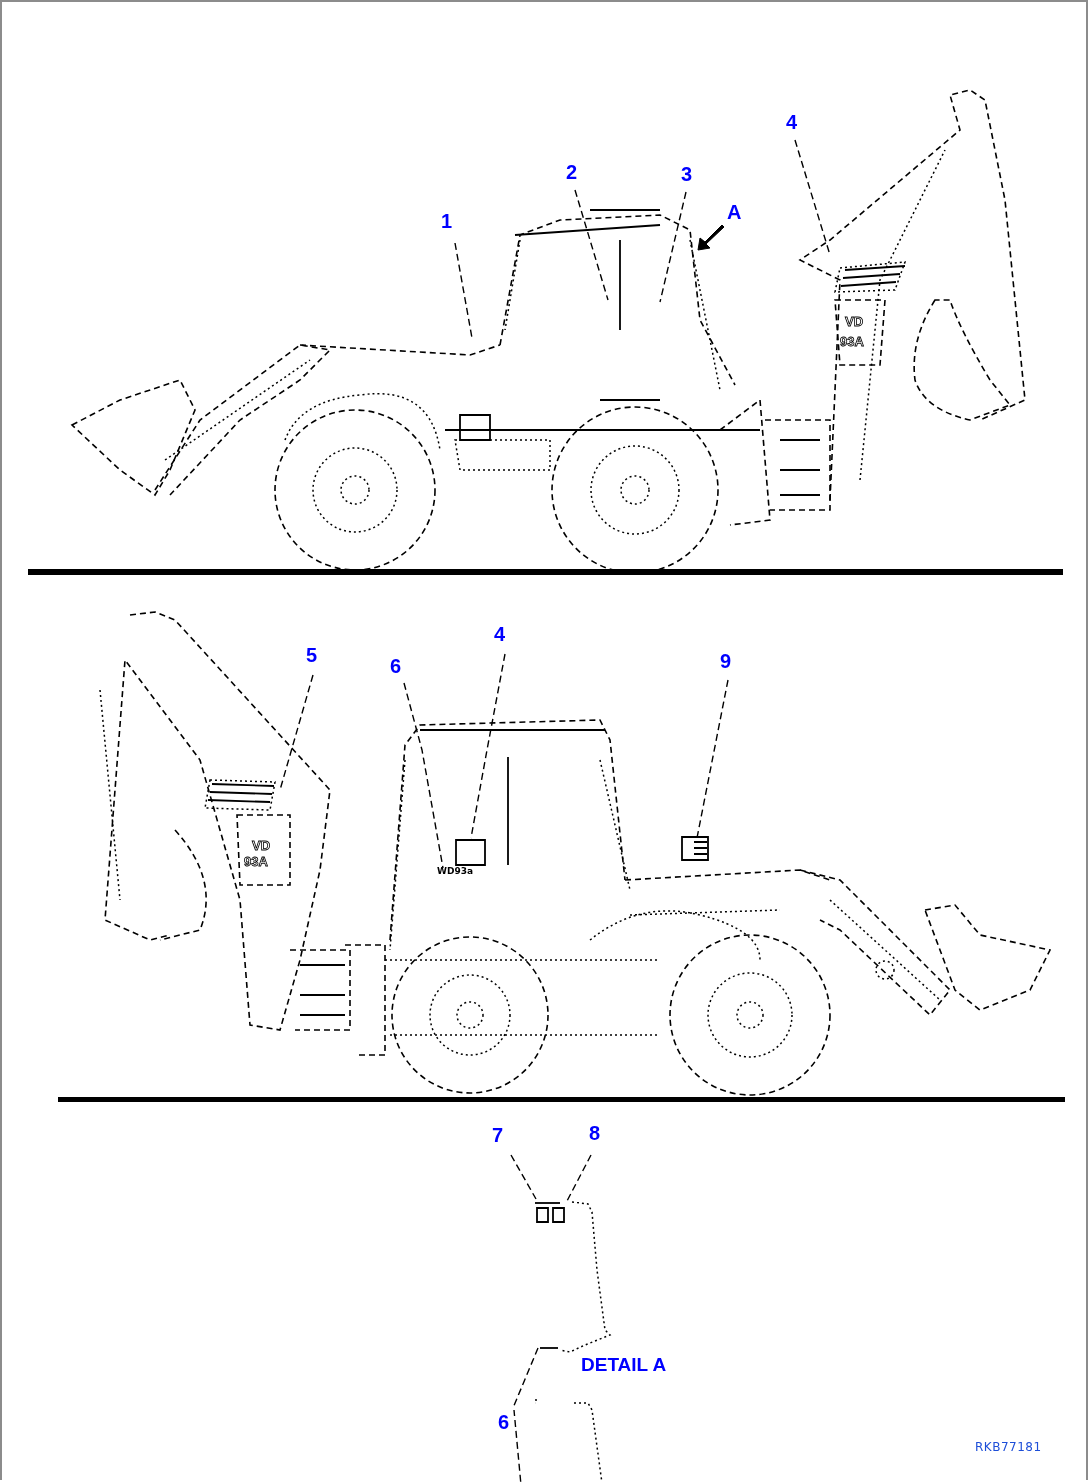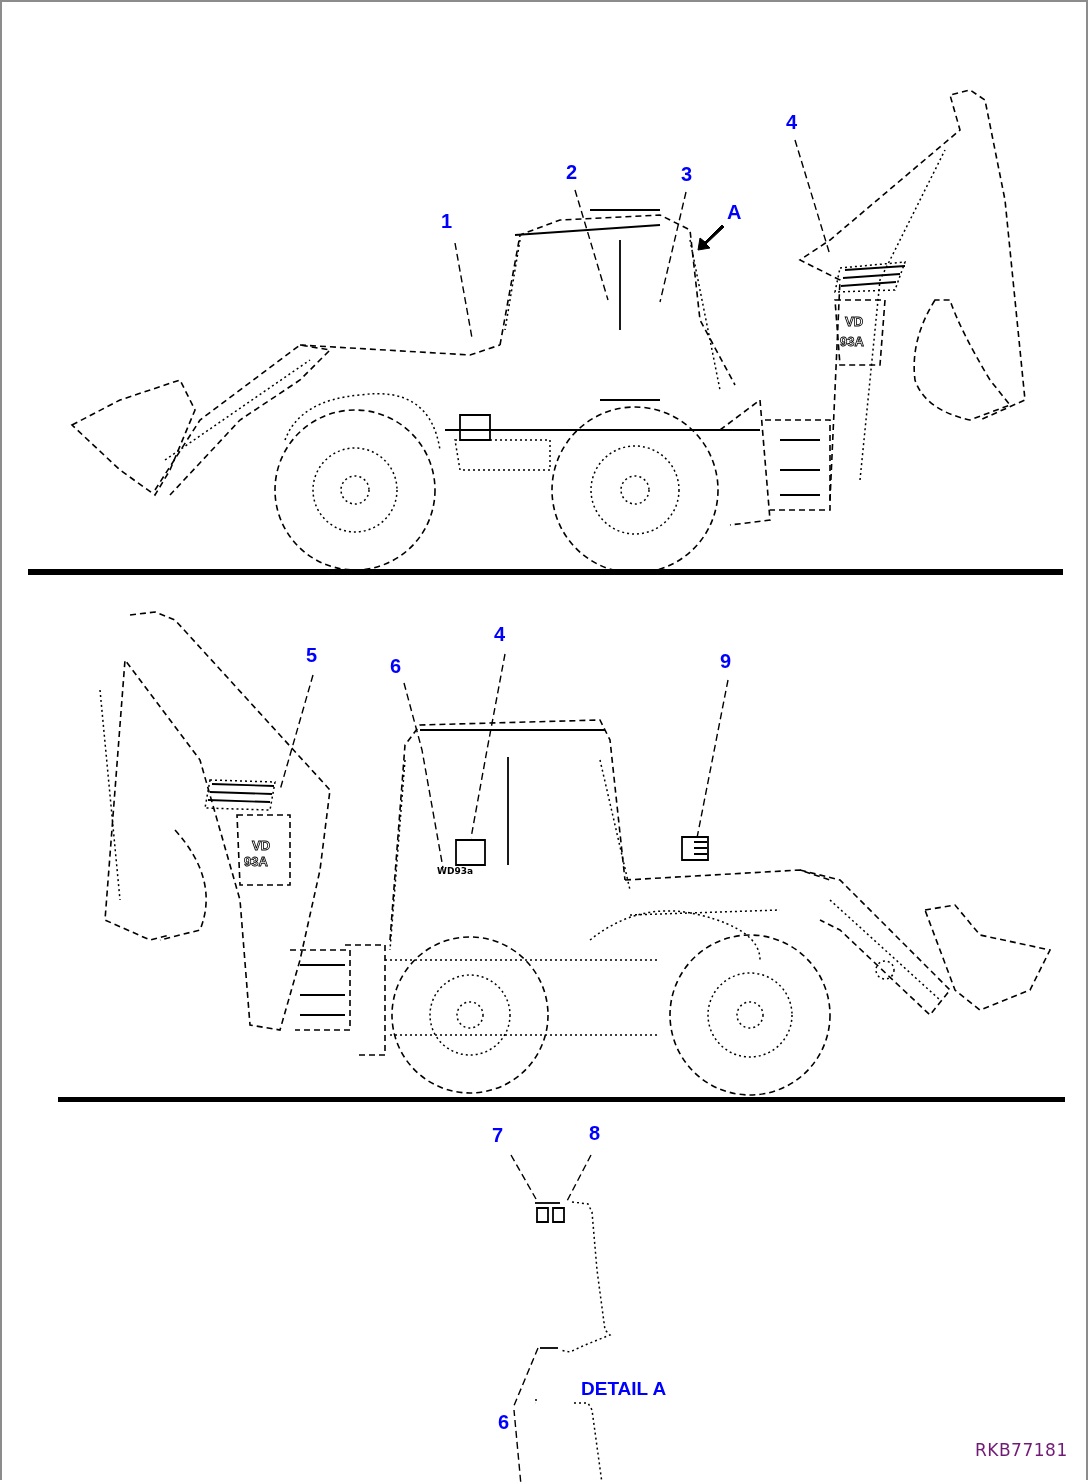--- a/index.html
+++ b/index.html
@@ -1,21 +1,21 @@
 <!DOCTYPE html>
 <html><head>
 <meta charset="utf-8">
 <style>
   html, body { margin: 0; padding: 0; background: #ffffff; }
   body { width: 1090px; height: 1482px; position: relative; overflow: hidden; }
   .frame { position: absolute; left: 0; top: 0; width: 1088px; height: 1480px; border-left: 2px solid #8c8c8c; border-top: 2px solid #8c8c8c; border-right: 2px solid #8c8c8c; box-sizing: border-box; }
   .sep { position: absolute; height: 6px; background: #000; }
   .callout { position: absolute; font-family: "Liberation Sans", sans-serif; font-weight: bold; font-size: 20px; color: #0000ff; line-height: 1; }
   .detail-label { position: absolute; font-family: "Liberation Sans", sans-serif; font-weight: bold; font-size: 19px; color: #0000ff; }
-  .drawing-id { position: absolute; font-family: "DejaVu Sans", sans-serif; font-size: 17px; color: #701a75; letter-spacing: 0.5px; }
+  .drawing-id { position: absolute; font-family: "DejaVu Sans", sans-serif; font-size: 12px; color: #1d4ed8; letter-spacing: 0.5px; }
   svg.art { position: absolute; left: 0; top: 0; }
   .dash { fill: none; stroke: #000; stroke-width: 1.6; stroke-dasharray: 6 4; }
   .dot  { fill: none; stroke: #000; stroke-width: 1.5; stroke-dasharray: 2 3; }
   .solid{ fill: none; stroke: #000; stroke-width: 1.8; }
   .lead { fill: none; stroke: #000; stroke-width: 1.4; stroke-dasharray: 7 4; }
 </style>
 </head>
 <body>
 
 <div class="frame"></div>
@@ -168,15 +168,15 @@
 
 <div class="callout" style="left:306px; top:645px;">5</div>
 <div class="callout" style="left:390px; top:656px;">6</div>
 <div class="callout" style="left:494px; top:624px;">4</div>
 <div class="callout" style="left:720px; top:651px;">9</div>
 
 <div class="callout" style="left:492px; top:1125px;">7</div>
 <div class="callout" style="left:589px; top:1123px;">8</div>
 <div class="callout" style="left:498px; top:1412px;">6</div>
 
-<div class="detail-label" style="left:581px; top:1354px;margin-top:24px;">DETAIL A</div>
+<div class="detail-label" style="left:581px; top:1354px;">DETAIL A</div>
 
 <div class="drawing-id" style="left:975px; top:1440px;">RKB77181</div>
 
 </body></html>

